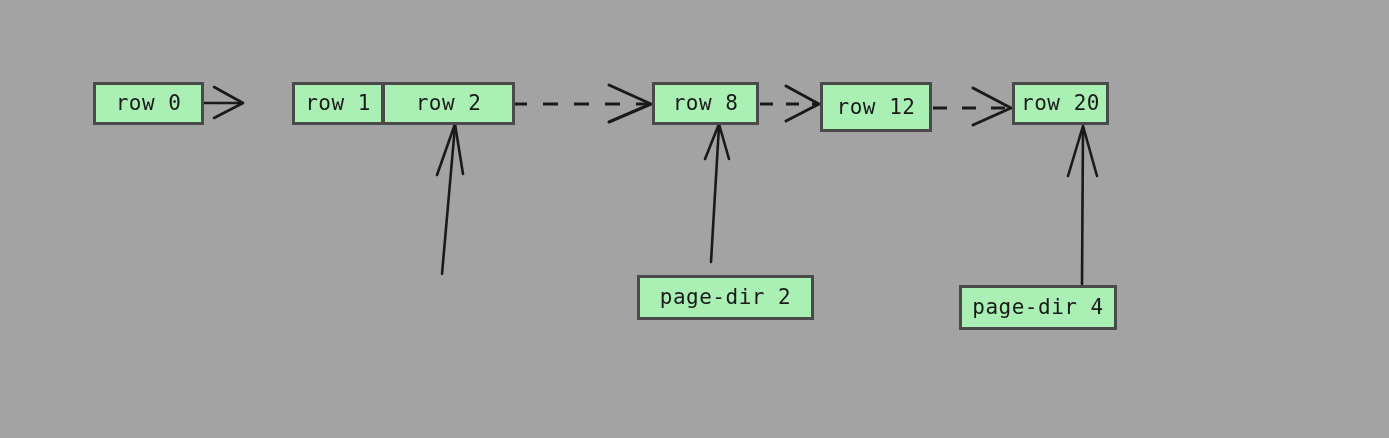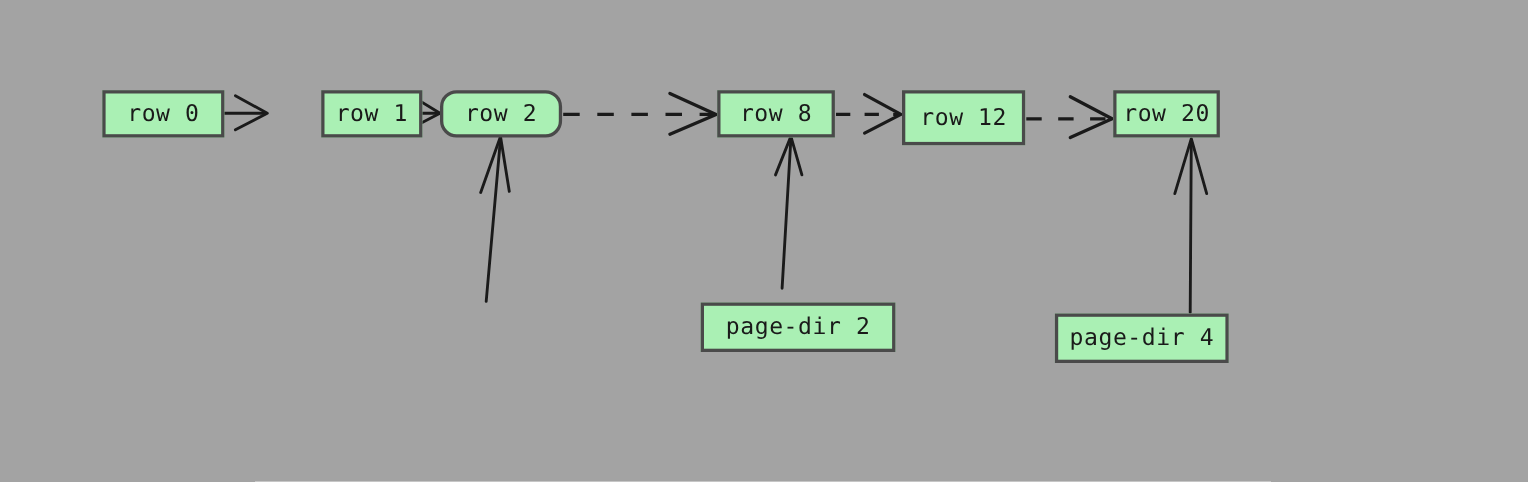--- a/index.html
+++ b/index.html
@@ -92,21 +92,21 @@
   </svg>
 
   <div class="node" style="left:93px; top:82px; width:111px; height:43px;">
     <span class="node-label">row 0</span>
   </div>
 
   <div class="node" style="left:253px; top:82px; width:92px; height:43px;margin-left:39px;">
     <span class="node-label">row 1</span>
   </div>
 
-  <div class="node" style="left:400px; top:82px; width:111px; height:43px;border-radius:15px;">
+  <div class="node" style="left:382px; top:82px; width:133px; height:43px;">
     <span class="node-label">row 2</span>
   </div>
 
   <div class="node" style="left:652px; top:82px; width:107px; height:43px;">
     <span class="node-label">row 8</span>
   </div>
 
   <div class="node" style="left:820px; top:82px; width:112px; height:50px;">
     <span class="node-label">row 12</span>
   </div>

